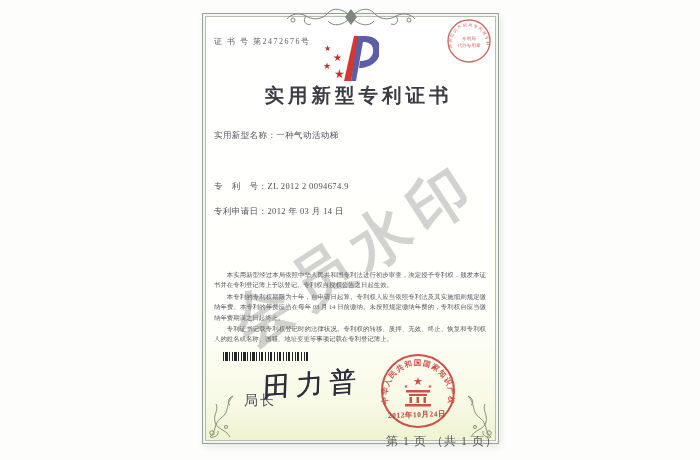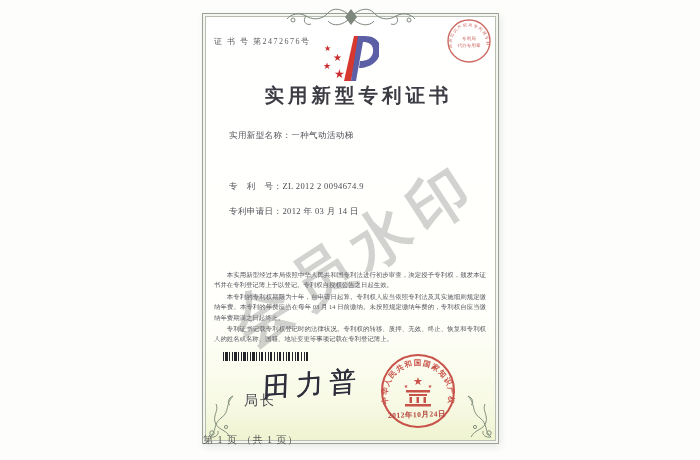--- a/index.html
+++ b/index.html
@@ -31,21 +31,21 @@
   
   .logo{position:absolute;left:118px;top:19px;width:58px;height:50px;}
   
   .title{
     position:absolute;left:16px;right:0;top:68px;text-align:center;
     font-size:19.5px;font-weight:bold;letter-spacing:4px;color:#3c3c44;
   }
   
   .field{
     position:absolute;left:11px;right:8px;
-    font-size:8.5px;color:#53535b;letter-spacing:.4px;white-space:nowrap;margin-left:15px;
+    font-size:8.5px;color:#53535b;letter-spacing:.4px;white-space:nowrap;
   }
   .field .value{color:#4c4c55;}
   
   .body-text{
     position:absolute;left:11px;right:12px;top:256px;
     font-size:6.4px;line-height:1.62;color:#56565e;text-align:justify;
   }
   .body-text p{margin:0 0 1px 0;text-indent:2em;}
   
   .barcode{
@@ -66,22 +66,22 @@
   
   .agency-seal{position:absolute;left:243px;top:4px;width:46px;height:46px;opacity:.85;}
   .issuing-seal{position:absolute;left:176px;top:338px;width:78px;height:78px;opacity:.92;}
   .seal-date{
     position:absolute;left:168px;top:396px;width:92px;text-align:center;
     font-size:7.5px;color:#b3413a;letter-spacing:.5px;transform:rotate(-2deg);
     font-weight:bold;white-space:nowrap;
   }
   
   .page-footer{
-    position:absolute;left:0;right:0;top:419px;text-align:left;
-    font-size:10px;color:#585858;letter-spacing:1px;
+    position:absolute;left:0;right:0;top:419px;text-align:right;
+    font-size:12px;color:#585858;letter-spacing:1px;
   }
   
   .watermark{
     position:absolute;left:205px;top:215px;width:300px;height:80px;
     display:flex;align-items:center;justify-content:center;
     font-size:60px;font-weight:bold;letter-spacing:10px;
     color:rgba(115,115,118,.32);
     transform:rotate(-33deg);
     white-space:nowrap;pointer-events:none;z-index:5;
     font-family:"Liberation Sans","DejaVu Sans",sans-serif;

